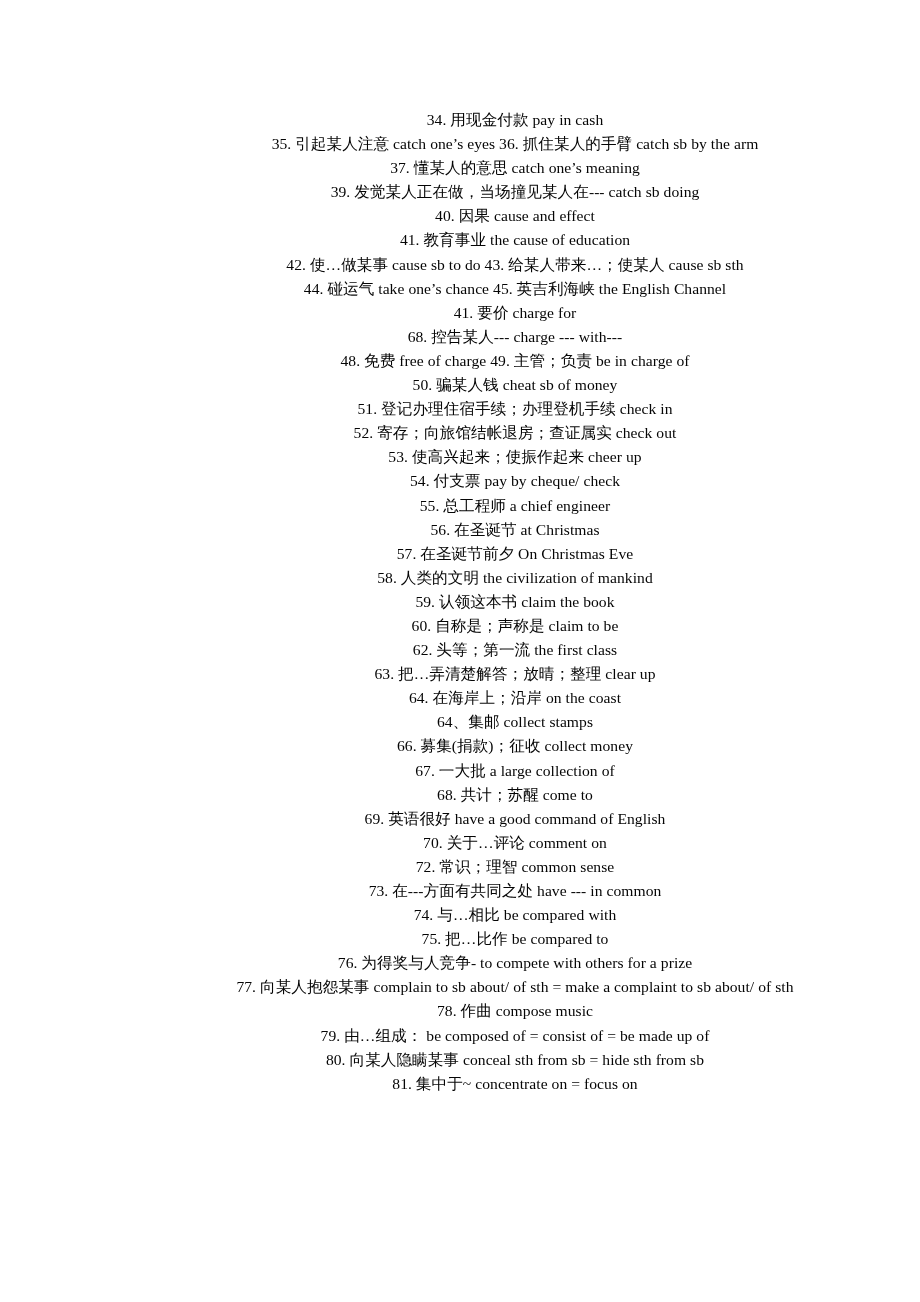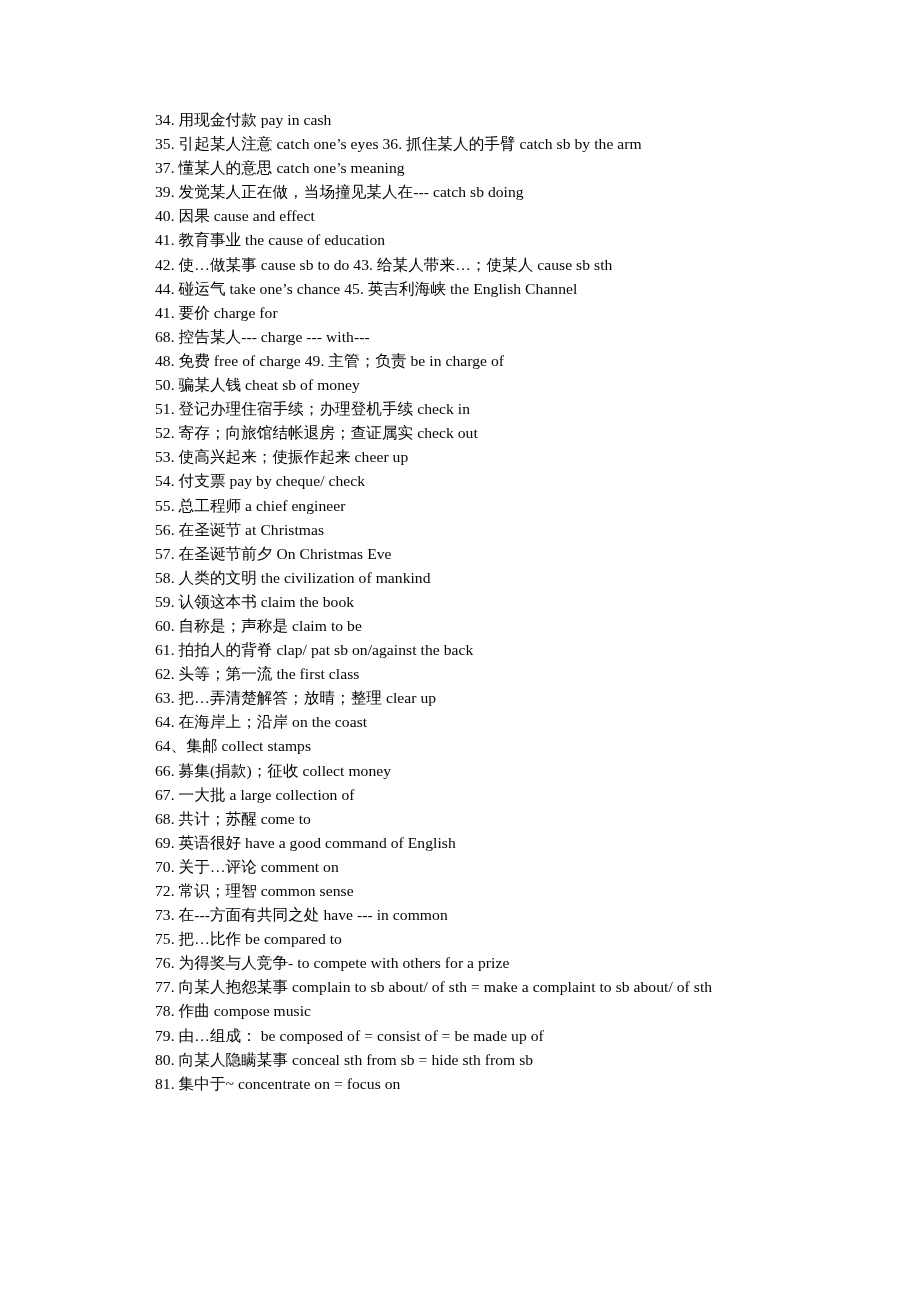--- a/index.html
+++ b/index.html
@@ -18,23 +18,24 @@
   }
   .page {
     position: relative;
     width: 920px;
     height: 1302px;
     background: #ffffff;
     box-sizing: border-box;
   }
   .doc-body {
     position: absolute;
-    left: 155px;
+    left: 145px;
     top: 108px;
     width: 740px;
+    text-align: center;
   }
   .entry {
     font-size: 15.6px;
     line-height: 24.1px;
     white-space: nowrap;
     letter-spacing: 0.05px;
     color: #050505;
     font-family: "Liberation Serif", "DejaVu Serif", serif;
   }
 </style>
@@ -58,32 +59,32 @@
       <div class="entry">51.  登记办理住宿手续；办理登机手续  check in</div>
       <div class="entry">52.  寄存；向旅馆结帐退房；查证属实  check out</div>
       <div class="entry">53.  使高兴起来；使振作起来  cheer up</div>
       <div class="entry">54.  付支票  pay by cheque/ check</div>
       <div class="entry">55.  总工程师  a chief engineer</div>
       <div class="entry">56.  在圣诞节  at Christmas</div>
       <div class="entry">57.  在圣诞节前夕  On Christmas Eve</div>
       <div class="entry">58.  人类的文明 the civilization of mankind</div>
       <div class="entry">59.  认领这本书  claim the book</div>
       <div class="entry">60.  自称是；声称是  claim to be</div>
-      <div class="entry">61.  拍拍人的背脊  clap/ pat sb on/against the back</div>
       <div class="entry">62.  头等；第一流  the first class</div>
       <div class="entry">63.  把…弄清楚解答；放晴；整理  clear up</div>
       <div class="entry">64.  在海岸上；沿岸  on the coast</div>
       <div class="entry">64、集邮  collect stamps</div>
       <div class="entry">66.  募集(捐款)；征收  collect money</div>
       <div class="entry">67.  一大批  a large collection of</div>
       <div class="entry">68.  共计；苏醒  come to</div>
       <div class="entry">69.  英语很好  have a good command of English</div>
       <div class="entry">70.  关于…评论  comment on</div>
       <div class="entry">72.  常识；理智  common sense</div>
       <div class="entry">73.  在---方面有共同之处  have --- in common</div>
+      <div class="entry">74.  与…相比  be compared with</div>
       <div class="entry">75.  把…比作  be compared to</div>
       <div class="entry">76.  为得奖与人竞争- to compete with others for a prize</div>
       <div class="entry">77.  向某人抱怨某事  complain to sb about/ of sth = make a complaint to sb about/ of sth</div>
       <div class="entry">78.  作曲  compose music</div>
       <div class="entry">79.  由…组成：    be composed of = consist of = be made up of</div>
       <div class="entry">80.  向某人隐瞒某事  conceal sth from sb = hide sth from sb</div>
       <div class="entry">81.  集中于~ concentrate on = focus on</div>
     </div>
 </div>
 

